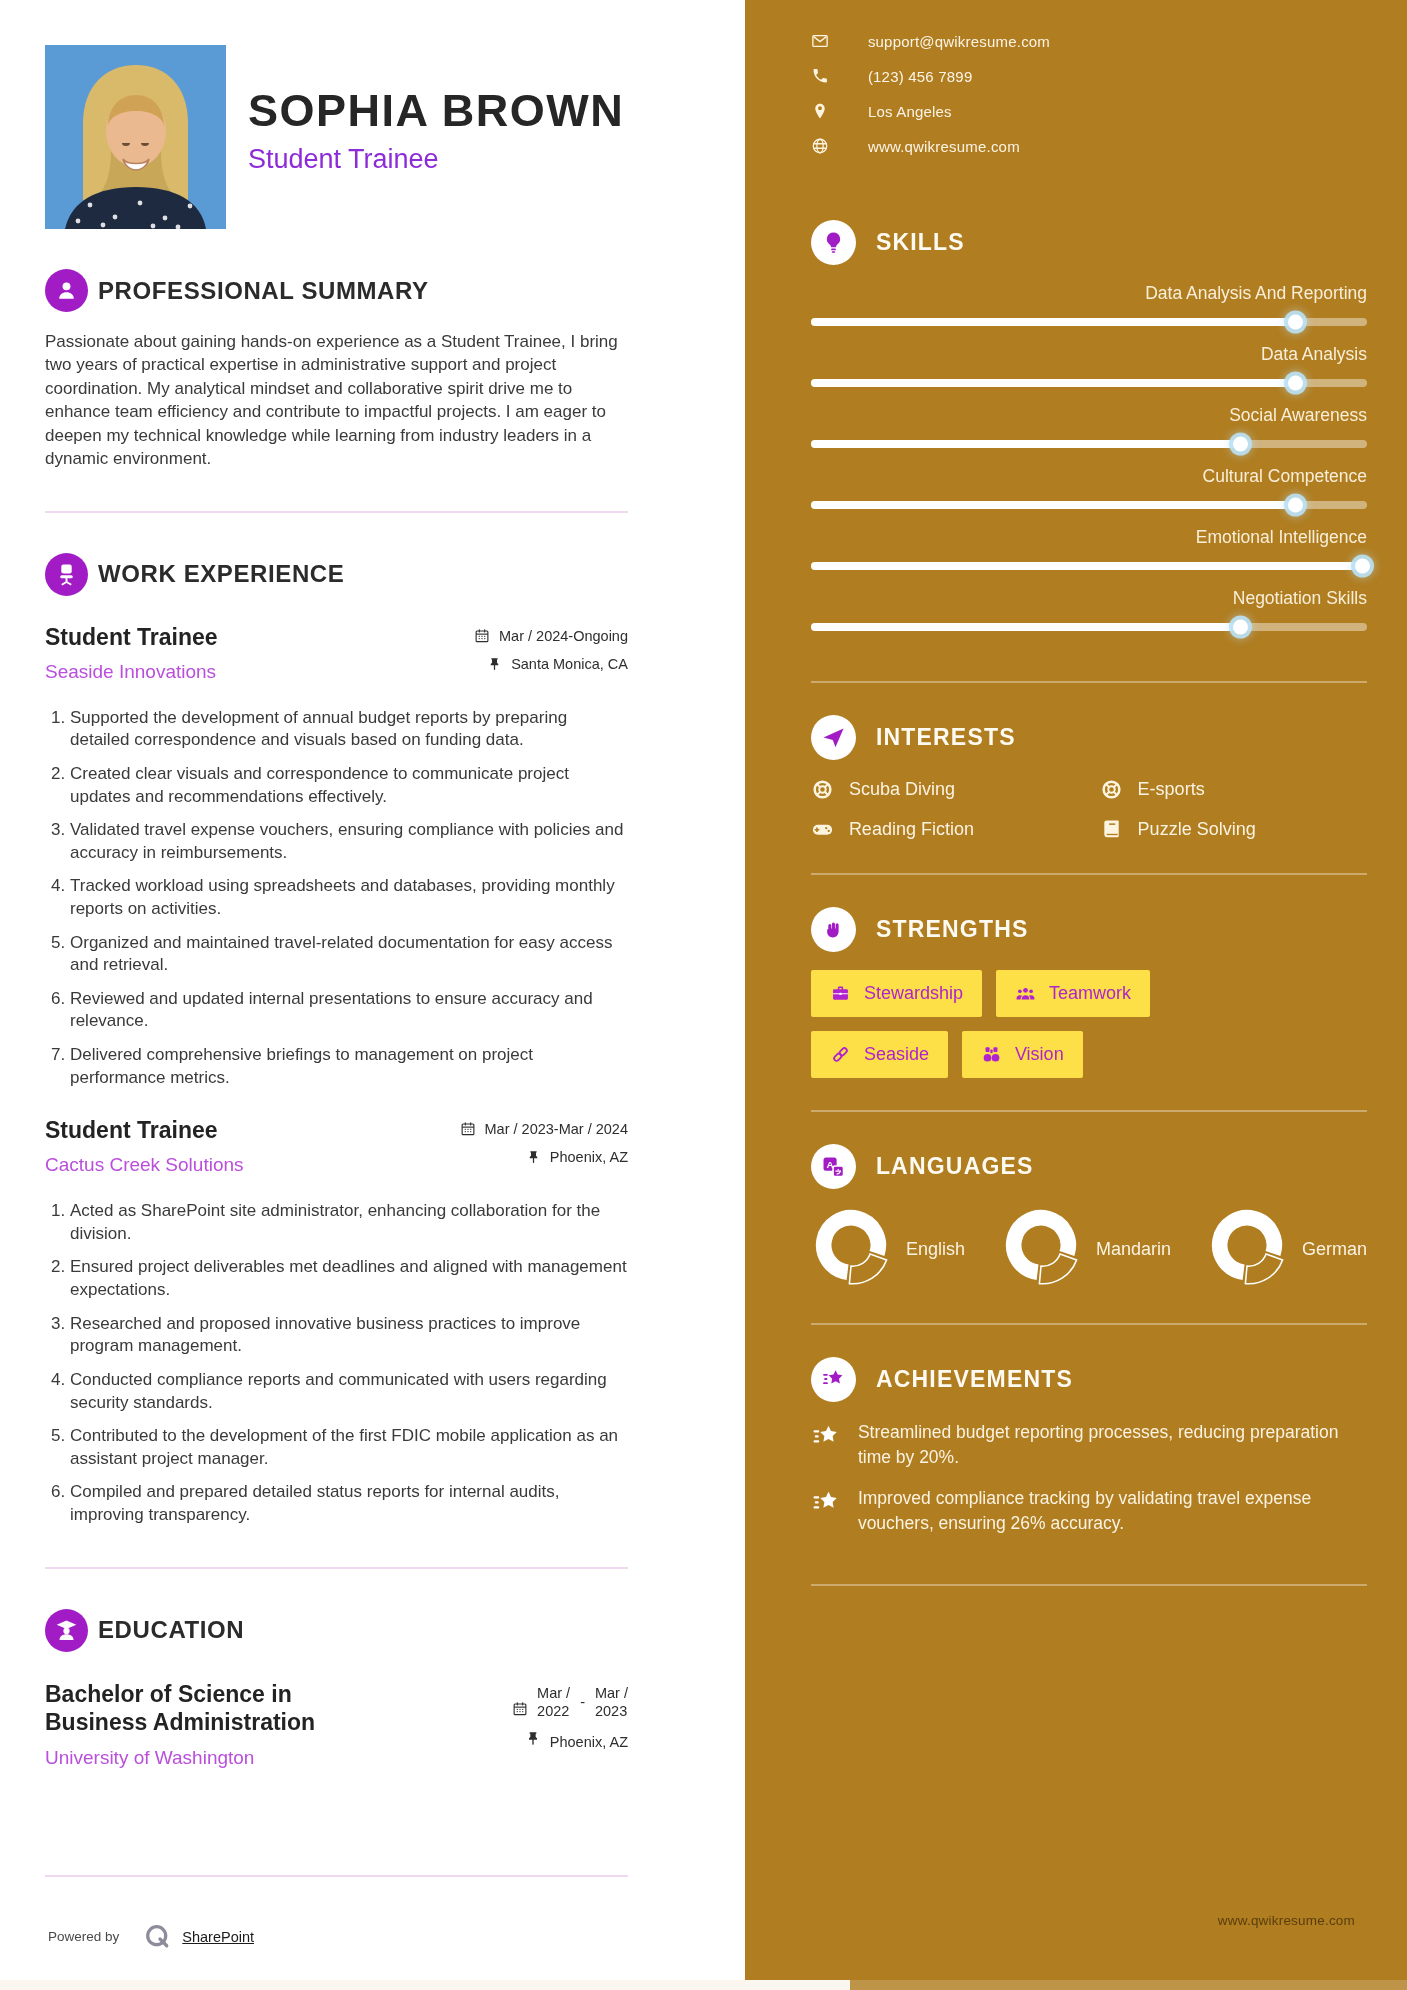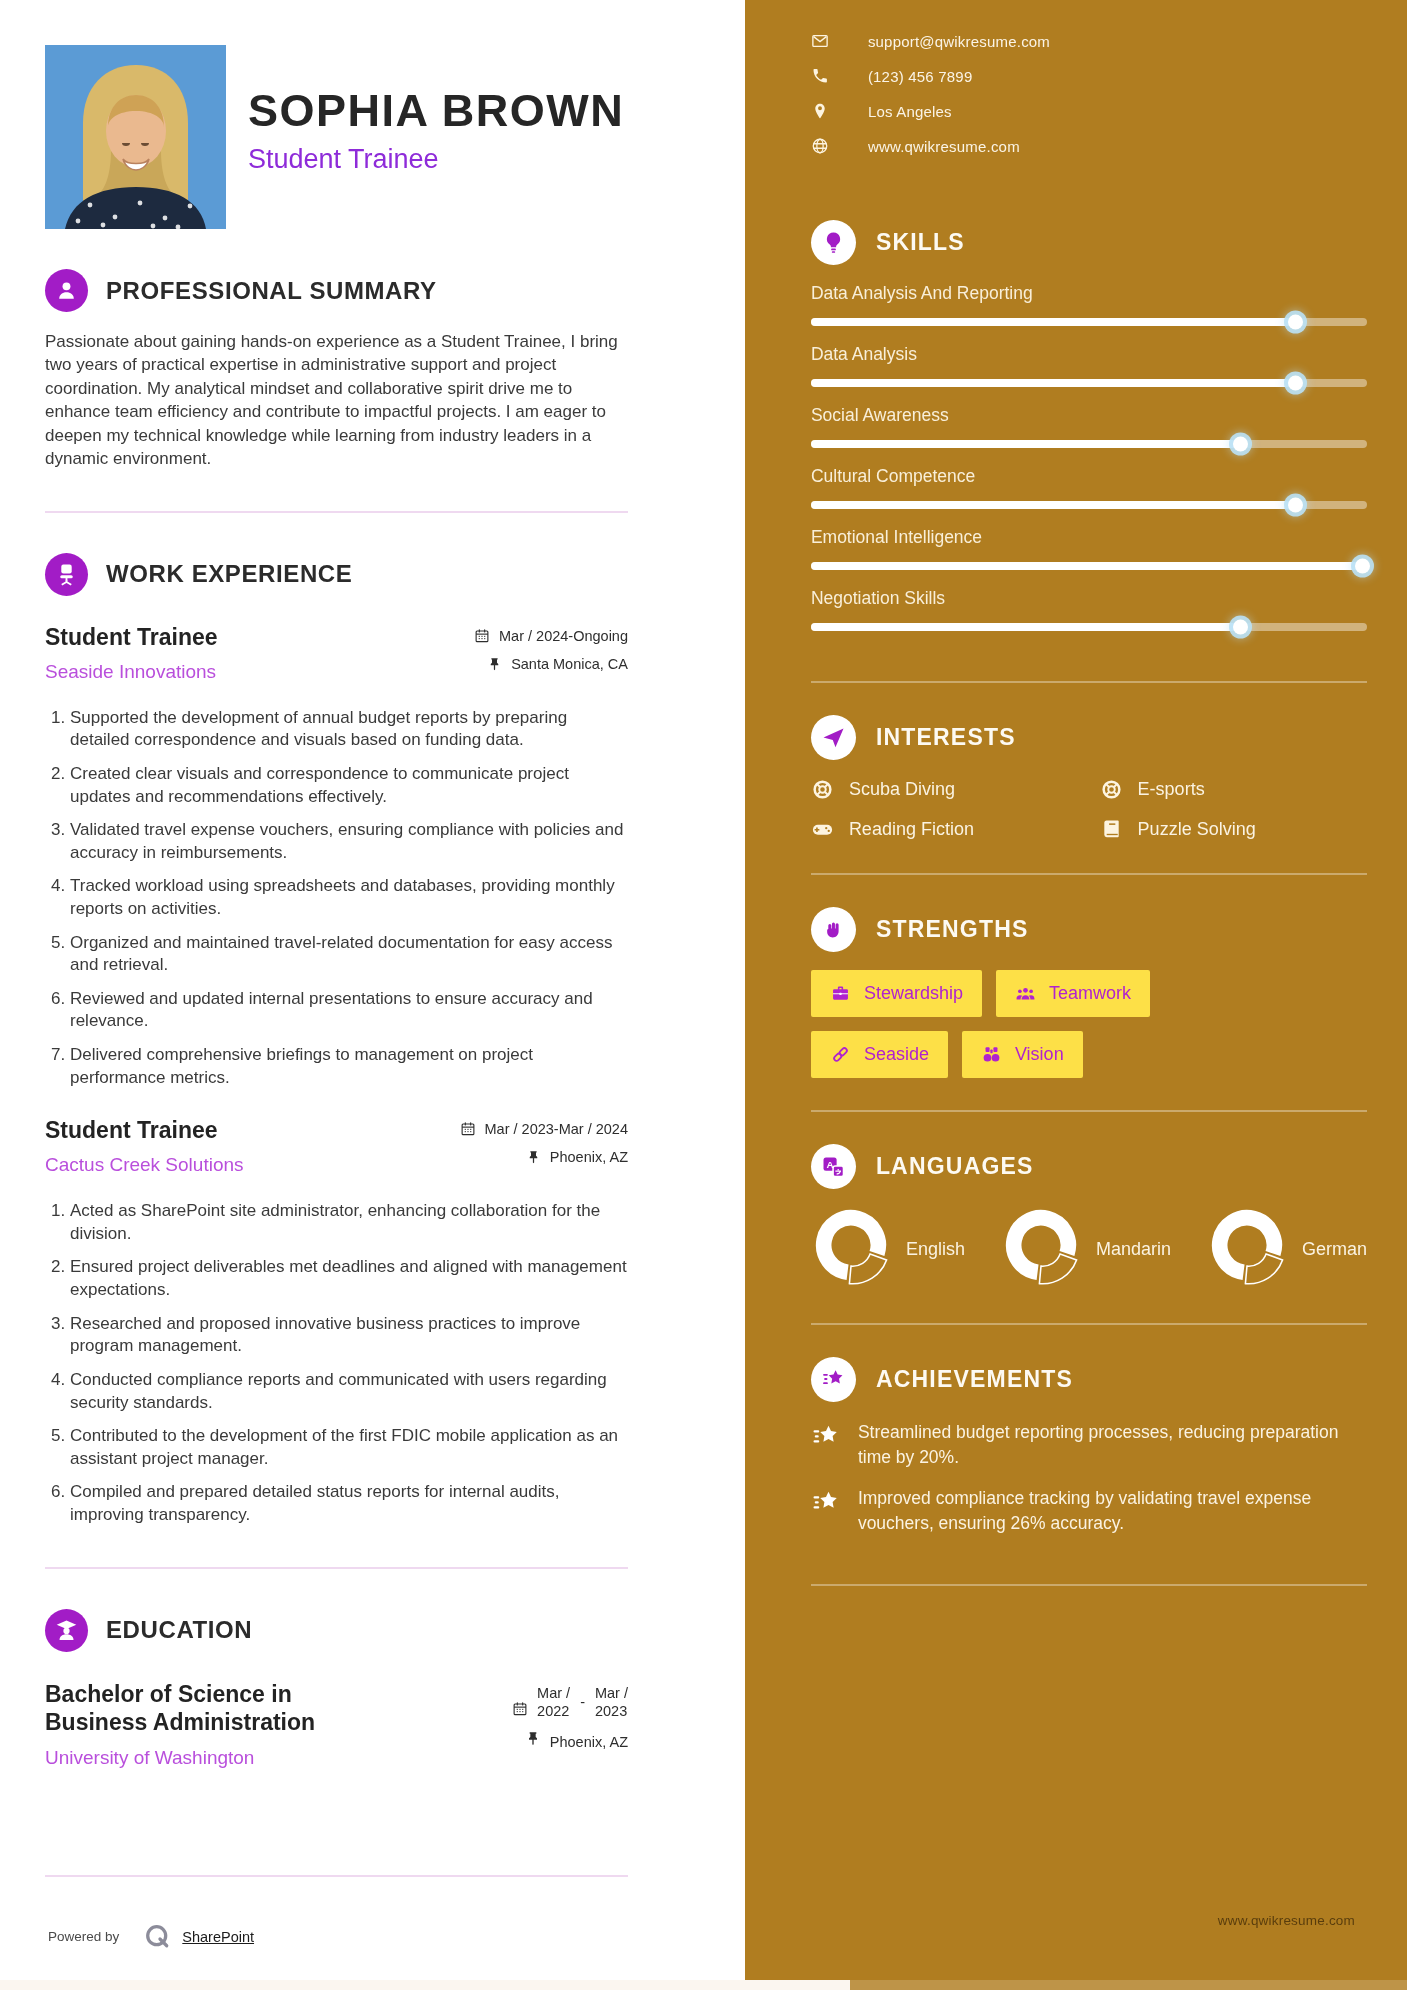--- a/index.html
+++ b/index.html
@@ -10,21 +10,21 @@
   
   .main{width:850px;box-sizing:border-box;padding:45px 0 40px 45px;display:flex;flex-direction:column;background:#fff;}
   .content{width:583px;}
   .id-header{display:flex;gap:22px;}
   .photo{width:181px;height:184px;flex:none;background:#5b9bd5;overflow:hidden;}
   .photo svg{display:block;width:100%;height:100%;}
   .name-block{padding-top:42px;}
   .person-name{font-size:45px;font-weight:800;color:#262626;letter-spacing:1.5px;line-height:1.05;}
   .person-title{font-size:27px;color:#8e2bd9;margin-top:10px;font-weight:500;}
   .sec{margin-top:40px;}
-  .sec-head{display:flex;align-items:center;gap:18px;}
+  .sec-head{display:flex;align-items:center;gap:10px;}
   .sec-icon{width:43px;height:43px;border-radius:50%;background:#a21cc6;color:#fff;flex:none;
     display:flex;align-items:center;justify-content:center;}
   .sec-icon svg{width:25px;height:25px;}
   .sec-title{font-size:24px;font-weight:bold;color:#2b2b2b;letter-spacing:.6px;}
   .para{margin-top:18px;font-size:17px;line-height:1.38;color:#3a3a3a;}
   .hr-pink{height:2px;background:#efd9f0;margin:40px 0 0;}
   .job{margin-top:28px;}
   .job-head{display:flex;justify-content:space-between;}
   .job-title{font-size:23px;font-weight:600;color:#232323;}
   .job-company{font-size:19px;color:#b94fdc;margin-top:10px;}
@@ -48,21 +48,21 @@
   .sidebar{flex:1;background:#b07d20;box-sizing:border-box;padding:32px 40px 0 66px;
     display:flex;flex-direction:column;color:#fff;}
   .contact-row{display:flex;align-items:center;gap:39px;margin-bottom:17px;}
   .contact-row svg{width:18px;height:18px;flex:none;color:#fdf4e0;}
   .contact-text{font-size:15px;color:#fbf4e6;letter-spacing:.2px;}
   .side-sec-head{display:flex;align-items:center;gap:20px;margin-bottom:18px;}
   .side-sec-icon{width:45px;height:45px;border-radius:50%;background:#ffffff;color:#a21cc6;flex:none;
     display:flex;align-items:center;justify-content:center;}
   .side-sec-icon svg{width:25px;height:25px;}
   .side-sec-title{font-size:23px;font-weight:bold;letter-spacing:1.2px;color:#fdfaf2;}
-  .skills-sec{margin-top:48px;}
+  .skills-sec{margin-top:48px;text-align:right;}
   .skill{margin-bottom:18px;}
   .skill-label{font-size:17.5px;color:#f9efd9;margin-bottom:14px;}
   .track{position:relative;height:8px;border-radius:4px;background:rgba(255,255,255,.42);}
   .fill{position:absolute;left:0;top:0;height:8px;border-radius:4px;background:#ffffff;}
   .thumb{position:absolute;top:50%;transform:translateY(-50%);width:15px;height:15px;border-radius:50%;
     background:#fff;box-shadow:0 0 0 4px rgba(186,225,245,.9),0 0 9px 5px rgba(186,225,245,.45);}
   .hr-side{height:2px;background:rgba(255,255,255,.35);margin:32px 0;}
   .int-grid{display:grid;grid-template-columns:1.05fr 1fr;row-gap:17px;column-gap:8px;}
   .int-item{display:flex;align-items:center;gap:15px;font-size:18px;color:#fbf3e2;}
   .int-item svg{width:23px;height:23px;flex:none;color:#fdf4e0;}

